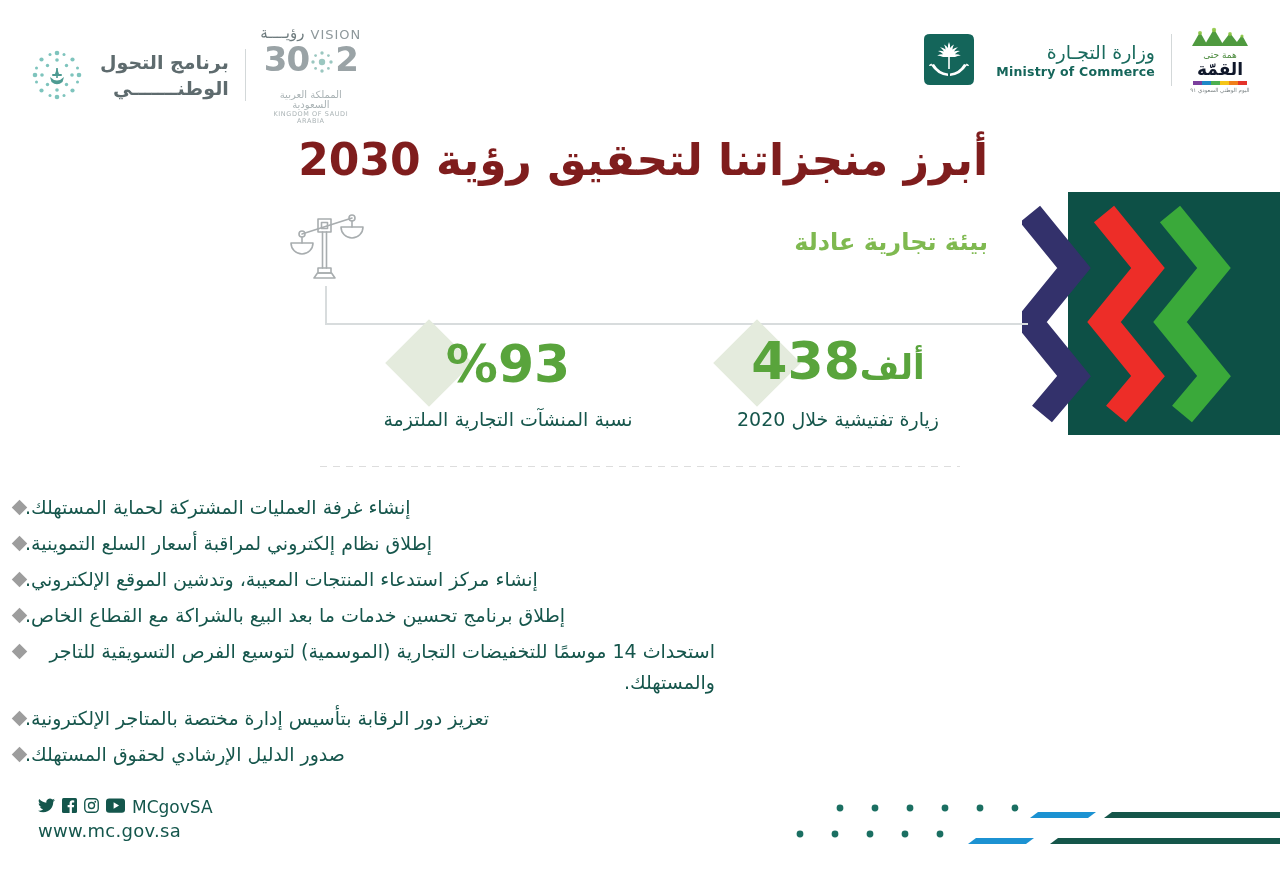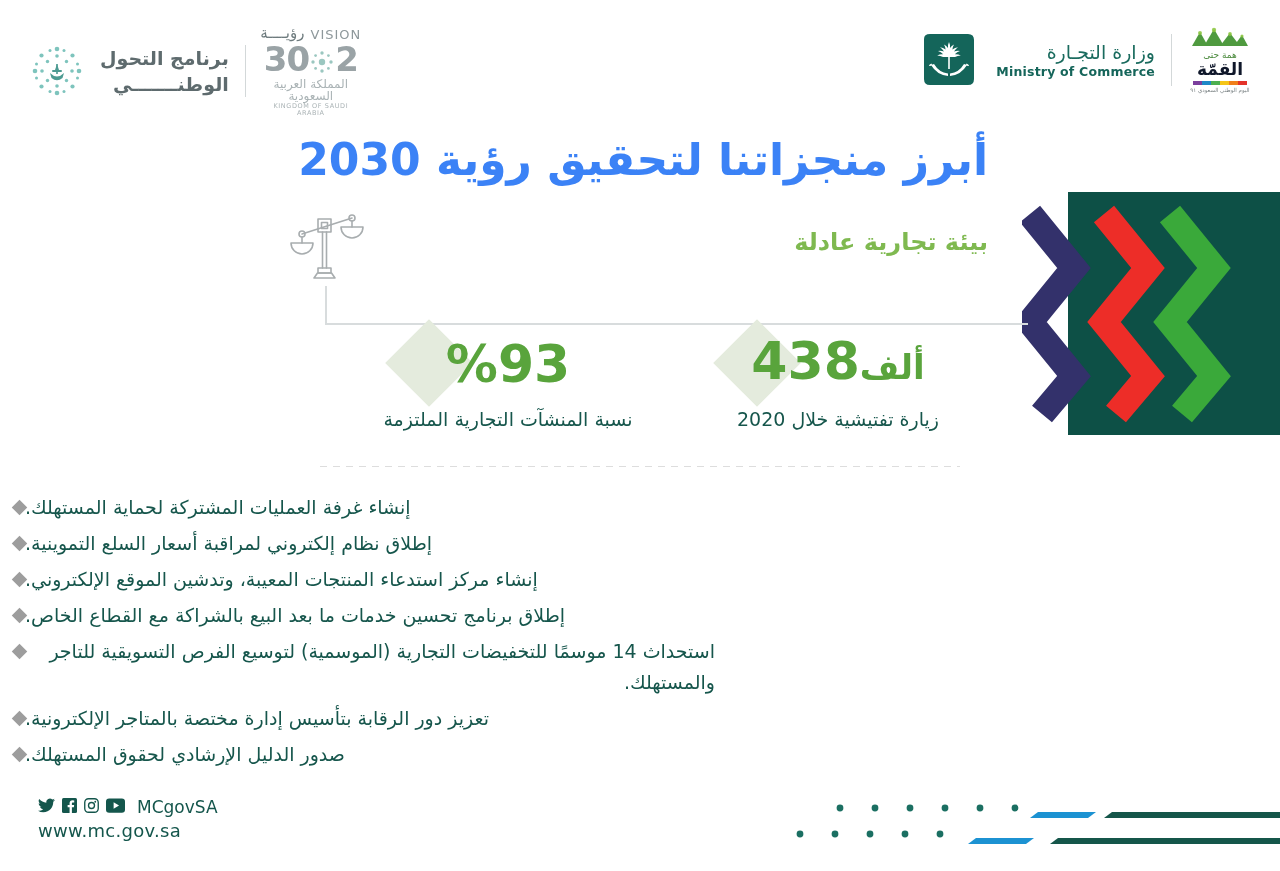--- a/index.html
+++ b/index.html
@@ -14,21 +14,21 @@
 
   
   .header{position:absolute;top:0;left:0;width:1280px;height:120px;}
 
   .logo-left{position:absolute;left:28px;top:26px;display:flex;align-items:center;gap:0;}
   .vision-logo{width:98px;text-align:center;color:#9aa3a6;line-height:1;}
   .vision-top{font-size:13px;letter-spacing:1px;display:flex;justify-content:center;align-items:flex-end;gap:6px;color:#8e989b;}
   .vision-top .ar{font-size:15px;color:#6e7b7e;}
   .vision-num{font-size:34px;font-weight:bold;color:#9aa3a6;letter-spacing:-1px;line-height:36px;position:relative;}
   .vision-num .orn{display:inline-block;width:26px;height:26px;vertical-align:-4px;}
-  .vision-sub{font-size:12px;color:#aab3b5;margin-top:1px;}
+  .vision-sub{font-size:10px;color:#aab3b5;margin-top:13px;}
   .vision-sub2{font-size:6.5px;color:#aab3b5;letter-spacing:.6px;margin-top:1px;}
 
   .divider-v{width:1px;height:52px;background:#d3d8d9;margin:0 16px;}
 
   .ntp-text{color:#5e6b6e;font-size:19px;line-height:26px;text-align:right;font-weight:600;}
   .ntp-mark{width:58px;height:58px;margin-right:14px;}
 
   .logo-right{position:absolute;right:28px;top:26px;display:flex;align-items:center;}
   .hemma{width:64px;text-align:center;}
   .hemma-ar1{font-size:9px;color:#4a8a3c;line-height:10px;}
@@ -38,21 +38,21 @@
   .hemma-cap{font-size:5.5px;color:#7b8385;margin-top:2px;}
 
   .moc-text{text-align:right;color:#15655a;}
   .moc-ar{font-size:19px;letter-spacing:2px;line-height:24px;color:#1a6b5e;}
   .moc-en{font-size:12.5px;font-weight:bold;color:#15655a;letter-spacing:.2px;}
   .moc-emblem{width:62px;height:62px;margin-right:16px;}
 
   
   .main-title{
     position:absolute;top:132px;right:292px;
-    font-size:44px;font-weight:bold;color:#3b82f6;
+    font-size:44px;font-weight:bold;color:#7f1d1d;
     letter-spacing:0px;line-height:56px;white-space:nowrap;
     direction:rtl;
   }
 
   
   .panel{position:absolute;left:1068px;top:192px;width:212px;height:243px;background:#0d5046;}
   .chev-wrap{position:absolute;left:1022px;top:200px;width:210px;height:228px;}
 
   
   .section-head{position:absolute;top:228px;right:292px;left:284px;height:80px;}
@@ -79,21 +79,21 @@
     background-size:13px 1px;background-repeat:repeat-x;}
 
   .blist{position:absolute;top:492px;left:0;width:1000px;direction:rtl;}
   .brow{display:flex;flex-direction:row-reverse;align-items:flex-start;justify-content:flex-start;margin-bottom:5px;}
   .brow .mark{flex:0 0 auto;width:11px;height:11px;background:#9d9d9d;transform:rotate(45deg);margin:10px 0 0 0;margin-left:14px;}
   .brow .txt{flex:0 1 auto;font-size:19px;line-height:31px;color:#16564c;text-align:right;direction:rtl;max-width:790px;}
 
   
   .footer{position:absolute;left:38px;bottom:30px;color:#14564c;}
   .social-row{display:flex;align-items:center;gap:7px;direction:ltr;}
-  .social-row .handle{font-size:17px;color:#14564c;margin-left:5px;}
+  .social-row .handle{font-size:17px;color:#14564c;}
   .site{font-size:18px;color:#14564c;margin-top:3px;direction:ltr;letter-spacing:.3px;}
 
   .footdeco{position:absolute;right:0;bottom:22px;width:490px;height:56px;}
 </style>
 </head>
 <body>
 
 <div class="page">
 
   <div class="header">

